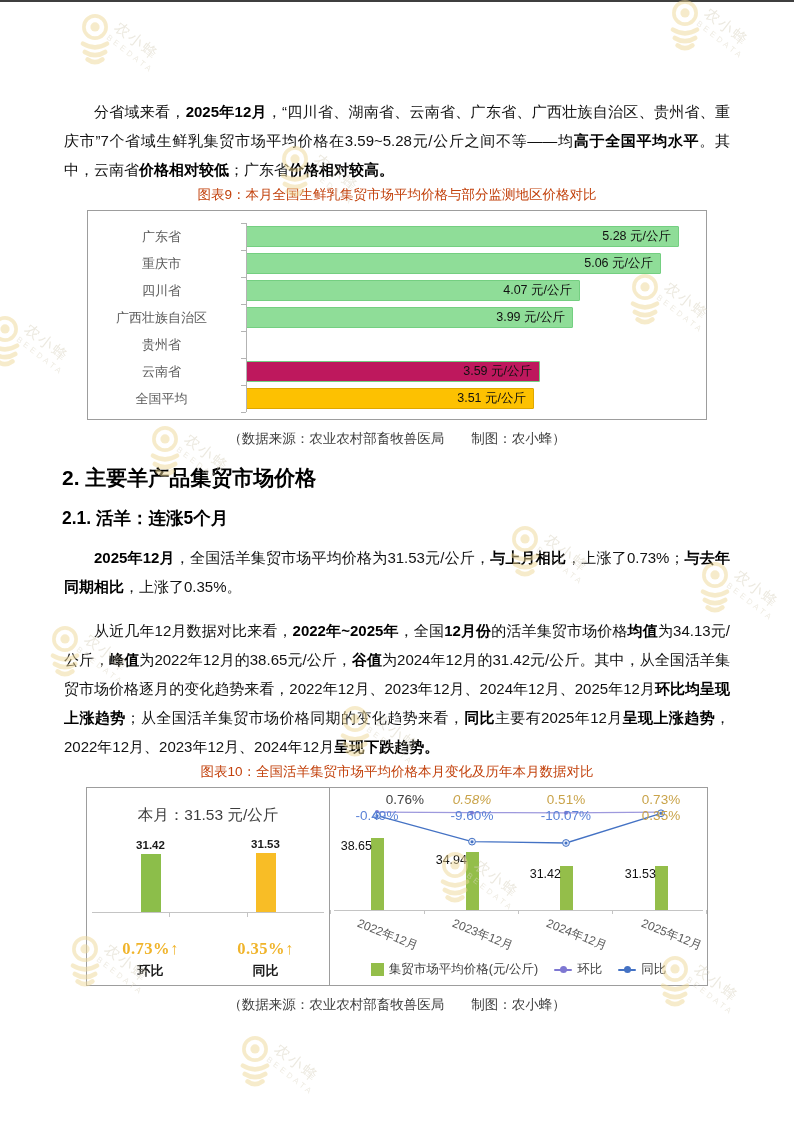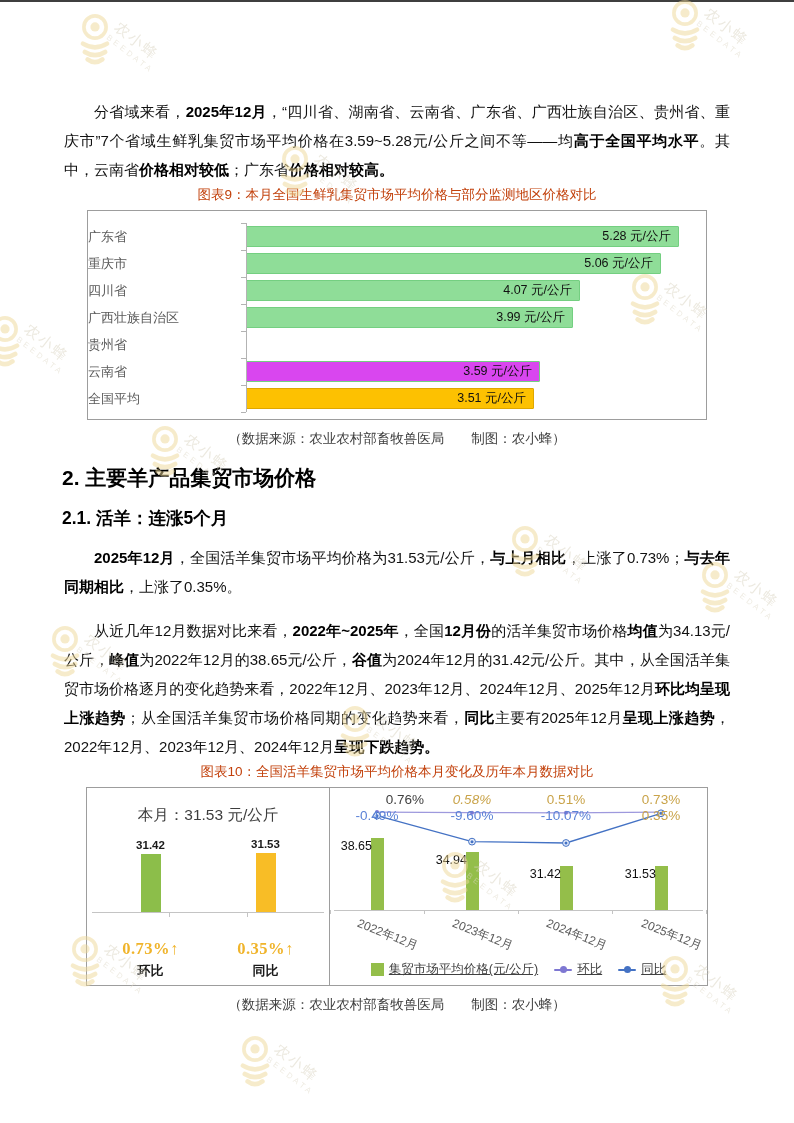--- a/index.html
+++ b/index.html
@@ -22,21 +22,21 @@
   .source{margin:10px 64px 0;text-align:center;font-size:13.5px;color:#3d3d3d;}
   .h2{margin:16px 62px 0;font-size:21px;font-weight:700;color:#000;}
   .h3{margin:14px 62px 0;font-size:17.5px;font-weight:700;color:#000;}
   
   .chart-box{position:relative;margin:6px auto 0;width:620px;border:1px solid #9d9d9d;background:#fff;box-sizing:content-box;}
   
   .c9box{height:210px;padding-top:12px;box-sizing:border-box;}
   .c9-axis{position:absolute;left:158px;top:12px;width:1px;height:189px;background:#b3b3b3;}
   .c9-tick{position:absolute;left:-5px;width:5px;height:1px;background:#b3b3b3;}
   .c9-row{display:flex;align-items:center;height:27px;}
-  .c9-label{width:158px;flex:none;text-align:left;padding-right:11px;font-size:13px;color:#595959;box-sizing:border-box;}
+  .c9-label{width:158px;flex:none;text-align:center;padding-right:11px;font-size:13px;color:#595959;box-sizing:border-box;}
   .c9-bar{height:21px;border:1px solid;display:flex;align-items:center;justify-content:flex-end;
           box-sizing:border-box;padding-right:7px;border-radius:1px;}
   .c9-vlabel{font-size:12.5px;color:#111;white-space:nowrap;}
   
   .c10box{height:197px;display:flex;}
   .c10-left{position:relative;width:242px;flex:none;border-right:1px solid #9d9d9d;}
   .c10l-header{margin-top:17px;text-align:center;font-size:15.5px;color:#3d3d3d;}
   .c10l-cols{position:absolute;left:6px;right:6px;top:46px;height:78px;display:flex;align-items:flex-end;}
   .c10l-col{flex:1;display:flex;flex-direction:column;align-items:center;justify-content:flex-end;}
   .c10l-val{font-size:11.5px;font-weight:700;color:#1a1a1a;margin-bottom:3px;}
@@ -53,21 +53,21 @@
   #c10svg{position:absolute;left:0;top:0;pointer-events:none;}
   .c10r-pct{position:absolute;width:94px;text-align:center;font-size:13.5px;font-weight:500;white-space:nowrap;}
   .c10r-bar{position:absolute;width:13px;}
   .c10r-vlabel{position:absolute;width:52px;text-align:right;font-size:12.5px;color:#111;}
   .c10r-axis{position:absolute;left:4px;right:4px;top:122px;border-top:1px solid #c4c4c4;}
   .c10r-tick{position:absolute;top:122px;width:1px;height:4px;background:#c4c4c4;}
   .c10r-xlabel{position:absolute;top:127px;font-size:12px;color:#595959;white-space:nowrap;
                transform:rotate(22deg);transform-origin:left top;}
   .legend{position:absolute;left:0;right:0;bottom:7px;display:flex;justify-content:center;align-items:center;
           gap:16px;font-size:12.5px;color:#404040;}
-  .leg-item{display:flex;align-items:center;gap:5px;text-decoration:underline;}
+  .leg-item{display:flex;align-items:center;gap:5px;}
   .leg-sq{width:13px;height:13px;}
   .leg-line{position:relative;width:18px;height:2px;border-radius:2px;}
   .leg-dot{position:absolute;left:5.5px;top:-2.5px;width:7px;height:7px;border-radius:50%;}
 </style>
 </head>
 <body>
 
 <div class="page">
   <div class="top-edge"></div>
   <div id="wmlayer">
@@ -293,21 +293,21 @@
           <div class="c9-label">广西壮族自治区</div>
           <div class="c9-bar" style="width: 327px; background: rgb(143, 221, 152); border-color: rgb(116, 207, 129);">
             <span class="c9-vlabel">3.99 元/公斤</span>
           </div>
         </div>
         <div class="c9-row">
           <div class="c9-label">贵州省</div>
         </div>
         <div class="c9-row">
           <div class="c9-label">云南省</div>
-          <div class="c9-bar" style="width: 294px; background: #d946ef; border-color: rgb(116, 207, 129); text-align: center;">
+          <div class="c9-bar" style="width: 294px; background: #be185d; border-color: rgb(116, 207, 129); text-align: center;">
             <span class="c9-vlabel">3.59 元/公斤</span>
           </div>
         </div>
         <div class="c9-row">
           <div class="c9-label">全国平均</div>
           <div class="c9-bar" style="width: 288px; background: rgb(253, 193, 1); border-color: rgb(223, 167, 0);">
             <span class="c9-vlabel">3.51 元/公斤</span>
           </div>
         </div>
       </div>

